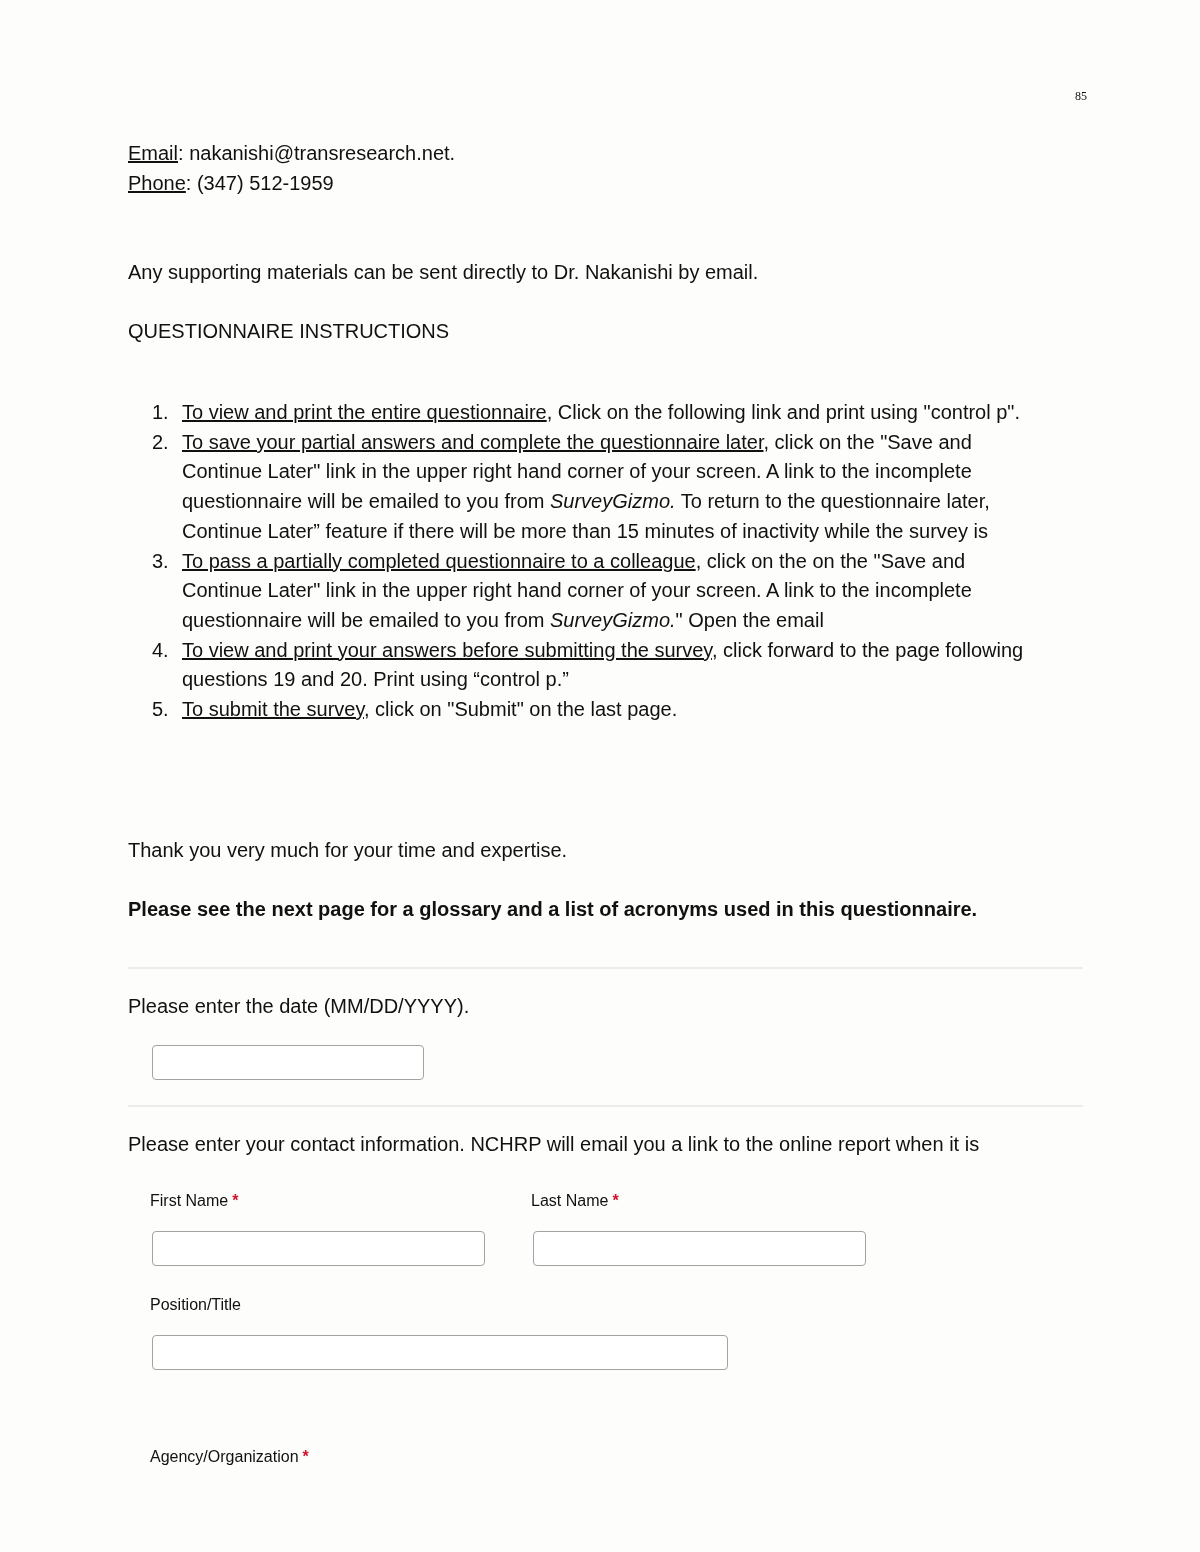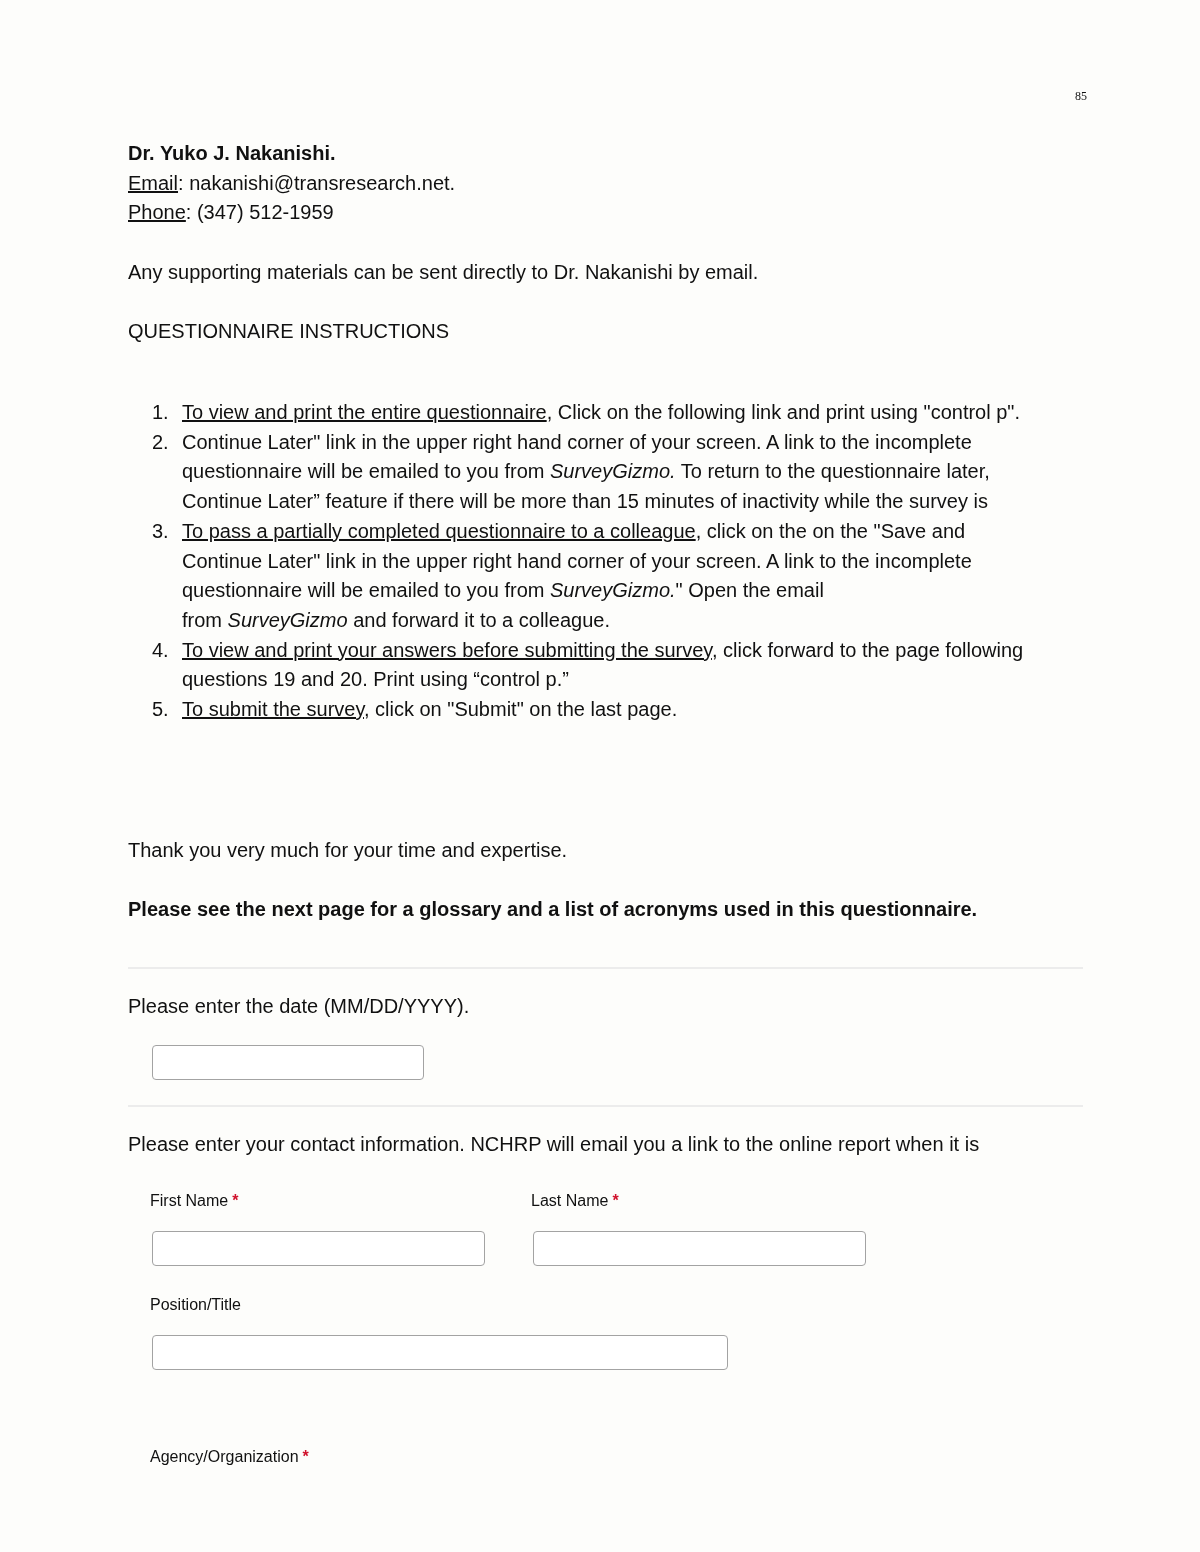--- a/index.html
+++ b/index.html
@@ -30,50 +30,49 @@
   }
   .label { position: absolute; white-space: nowrap; font-size: 16px; }
   .req { color: #d0112b; font-weight: bold; margin-left: 4px; }
 </style>
 </head>
 <body>
 
 <div class="page-num">85</div>
 
 <div class="block" style="top:139px;">
-  <div class="line b">Dr. Yuko J. Nakanishi.</div>
   <div class="line">
     <span class="u">Email</span><span>: nakanishi@transresearch.net.</span>
   </div>
   <div class="line">
     <span class="u">Phone</span><span>: (347) 512-1959</span>
   </div>
 </div>
 
 <div class="block line" style="top:258px;">Any supporting materials can be sent directly to Dr. Nakanishi by  email.</div>
 
 <div class="block line" style="top:317px;">QUESTIONNAIRE INSTRUCTIONS</div>
 
 <div class="list" id="instr-list">
     <div class="li">
       <span class="num">1.</span>
       <div><span class="u">To view and print the entire questionnaire</span><span>, Click on the following link and print using "control p".</span></div>
     </div>
     <div class="li">
       <span class="num">2.</span>
+      <div><span class="u">To save your partial answers and complete the questionnaire later</span><span>,  click on the "Save and</span></div>
       <div><span>Continue Later" link in the upper right hand corner of your screen.  A link to the incomplete</span></div>
       <div><span>questionnaire will be emailed to you from </span><span class="i">SurveyGizmo.</span><span> To return to the questionnaire later,</span></div>
       <div><span>Continue Later” feature if there will be more than 15 minutes of inactivity while the survey is</span></div>
     </div>
     <div class="li">
       <span class="num">3.</span>
       <div><span class="u">To pass a partially completed questionnaire to a colleague</span><span>, click on the on the "Save and</span></div>
       <div><span>Continue Later" link in the upper right hand corner of your screen.  A link to the incomplete</span></div>
       <div><span>questionnaire will be emailed to you from </span><span class="i">SurveyGizmo.</span><span>"  Open the email</span></div>
-      <div><span>from </span><span class="i">SurveyGizmo</span><span> and forward it to a colleague.</span></div>
     </div>
     <div class="li">
       <span class="num">4.</span>
       <div><span class="u">To view and print your answers before submitting the survey</span><span>,  click forward to the page following</span></div>
       <div><span>questions 19 and 20. Print using “control p.”</span></div>
     </div>
     <div class="li">
       <span class="num">5.</span>
       <div><span class="u">To submit the survey</span><span>, click on "Submit" on the last page.</span></div>
     </div>

